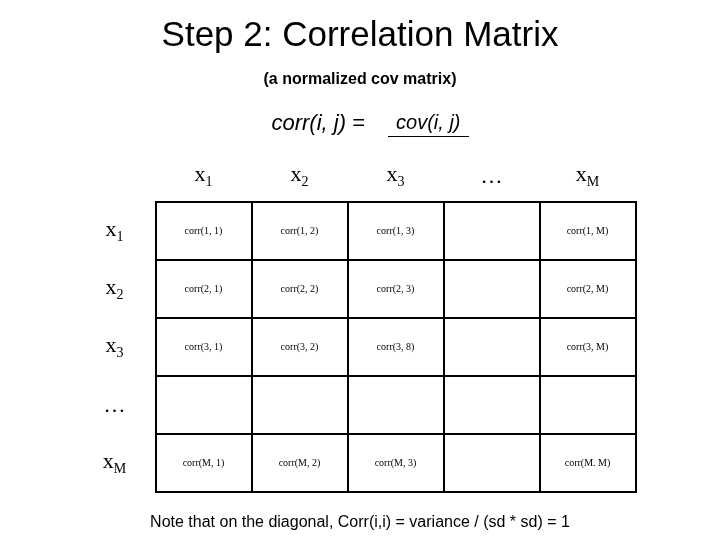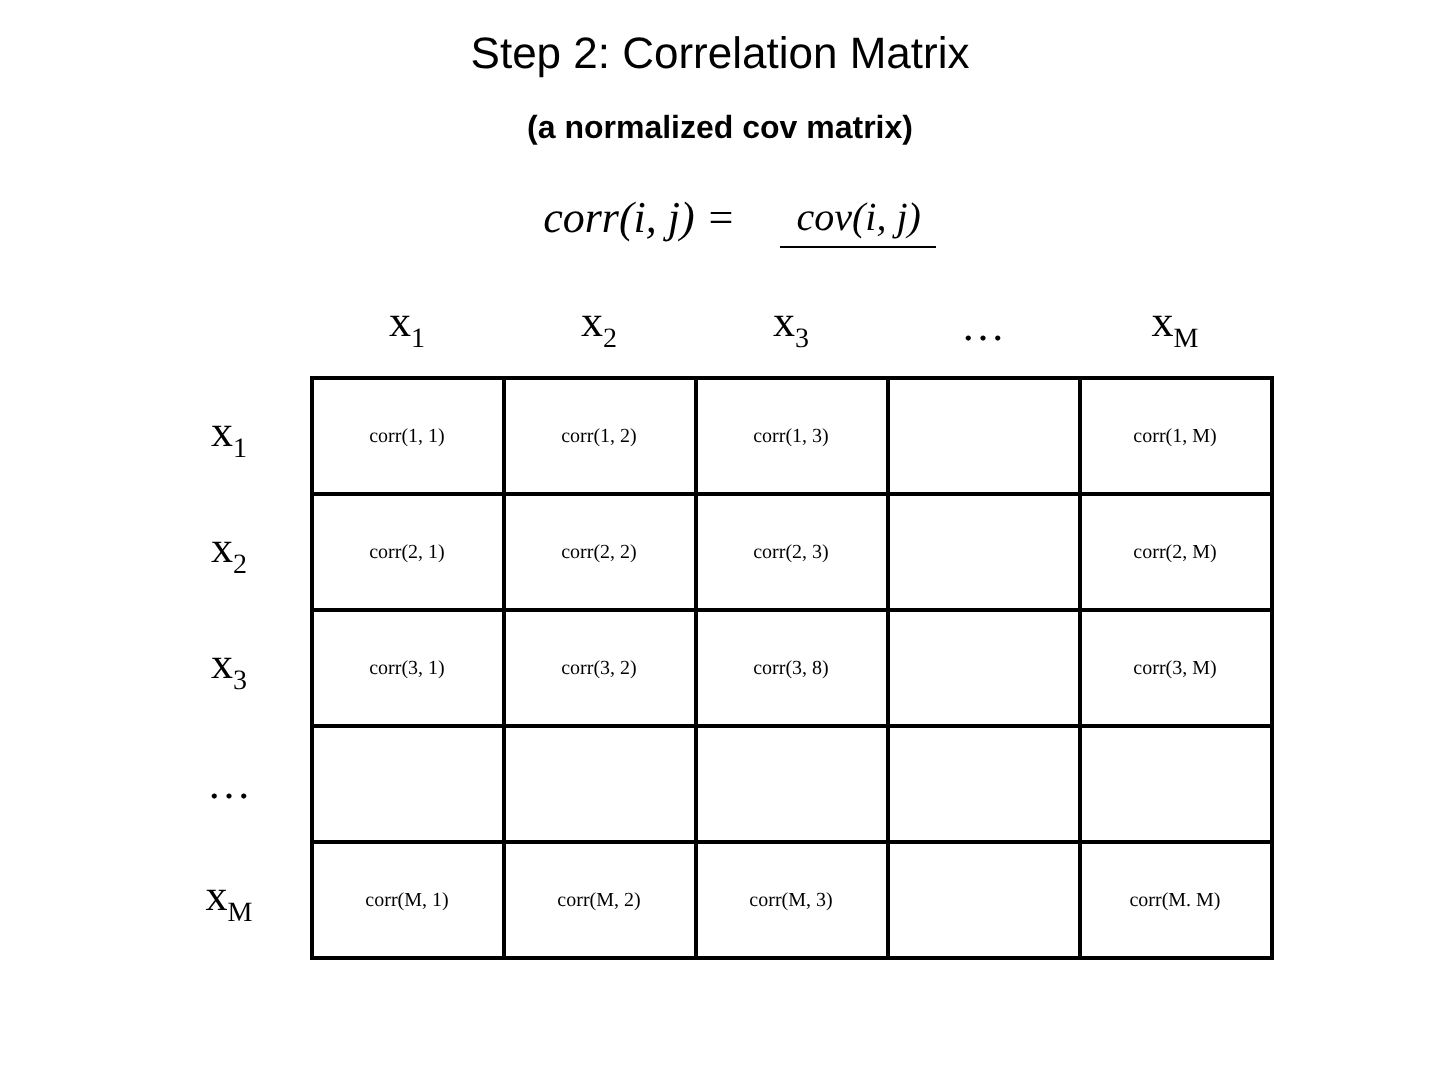--- a/index.html
+++ b/index.html
@@ -12,34 +12,34 @@
     color: #000;
   }
   .slide {
     width: 720px;
     height: 540px;
     position: relative;
     box-sizing: border-box;
   }
   .title {
     text-align: center;
-    font-size: 22px;
+    font-size: 35px;
     font-weight: 400;
     padding-top: 14px;
   }
   .subtitle {
     text-align: center;
     font-size: 16px;
     font-weight: bold;
     margin-top: 16px;
   }
   .formula {
     text-align: center;
     margin-top: 22px;
-    font-family: Liberation Serif, serif;
+    font-family: Liberation Sans, sans-serif;
     font-style: italic;
     font-size: 22px;
     padding-left: 20px;
   }
   .formula .frac {
     display: inline-block;
     vertical-align: middle;
     text-align: center;
     margin-left: 17px;
   }
@@ -167,14 +167,15 @@
         <td class="cell">corr(M, 1)</td>
         <td class="cell">corr(M, 2)</td>
         <td class="cell">corr(M, 3)</td>
         <td class="cell"></td>
         <td class="cell">corr(M. M)</td>
       </tr>
     </tbody>
       </table>
   </div>
 
+  <div class="note">Note that on the diagonal,  Corr(i,i) = variance / (sd * sd) = 1</div>
 
 </div>
 
 </body></html>

